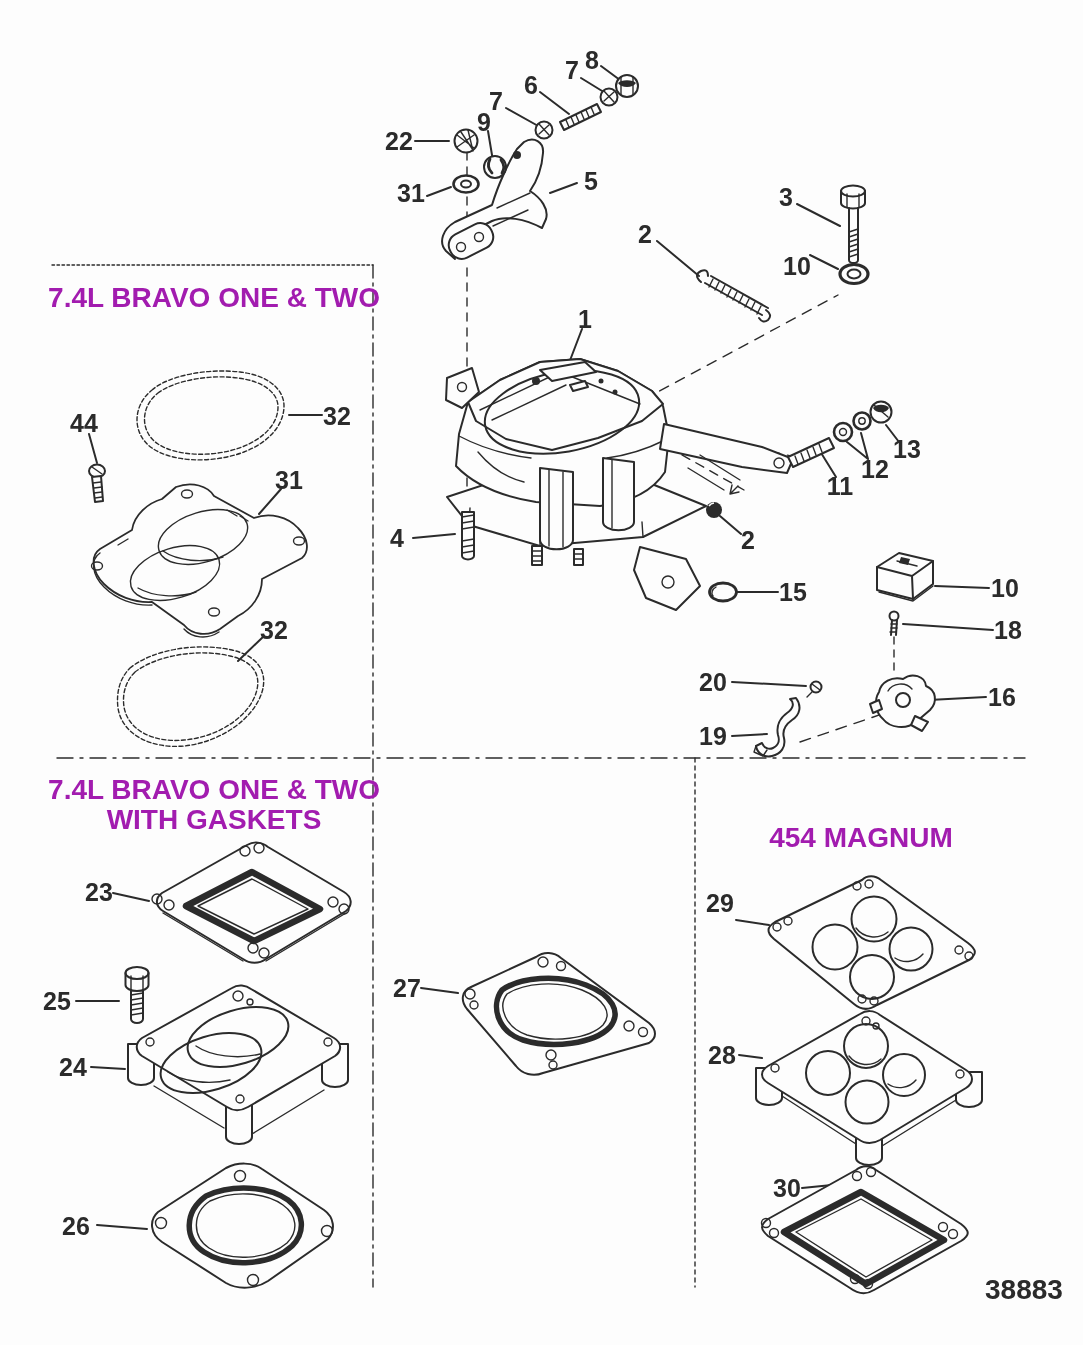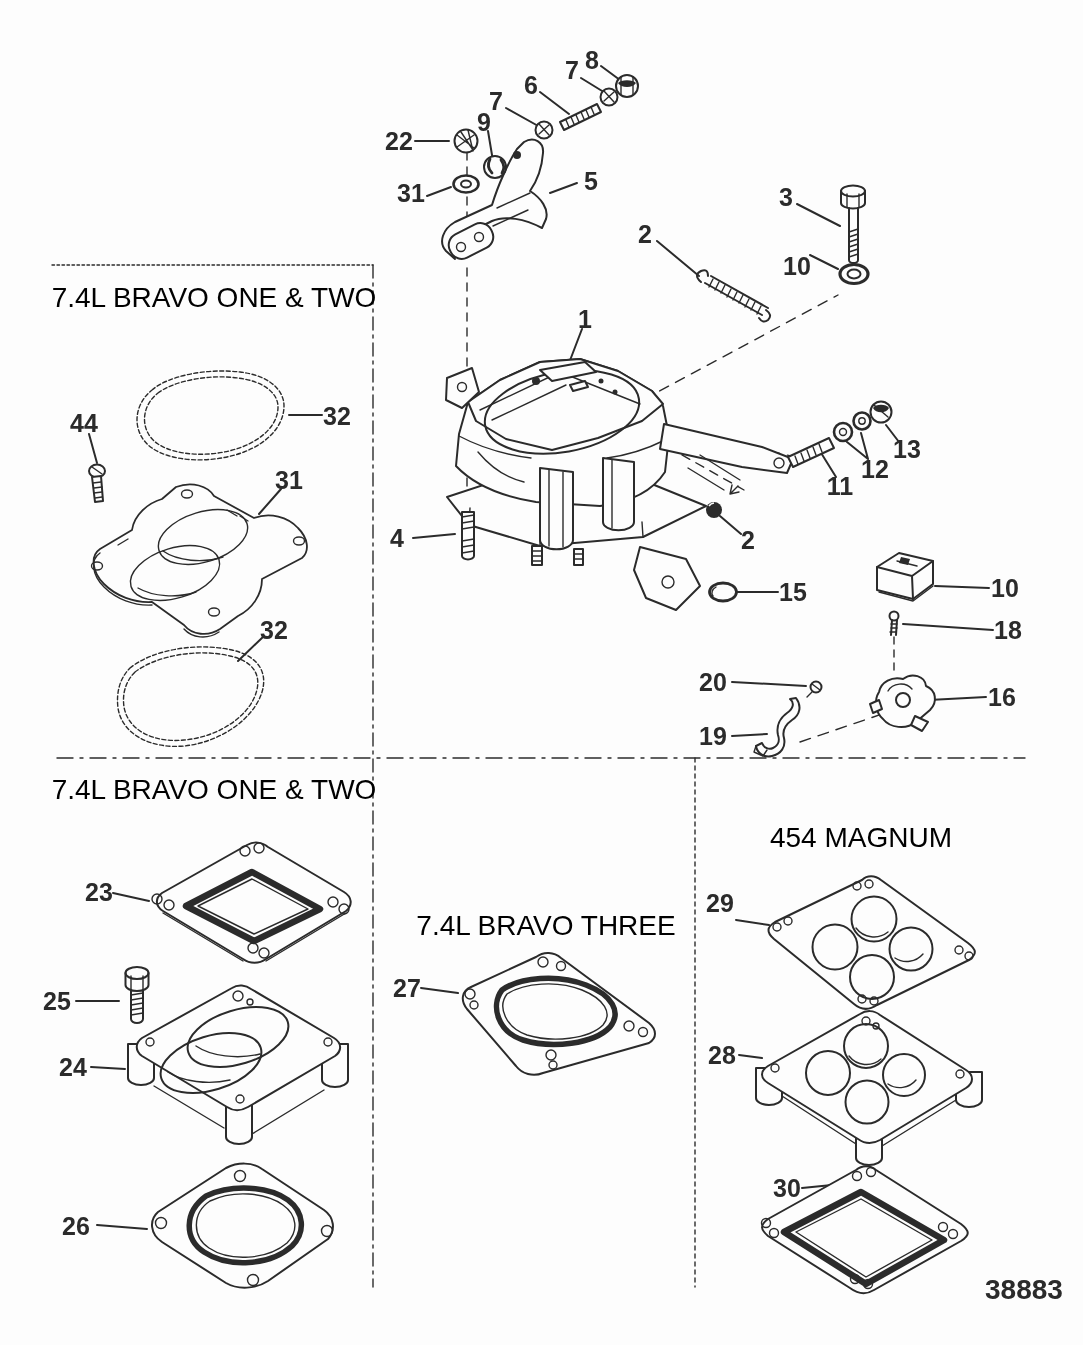--- a/index.html
+++ b/index.html
@@ -1,22 +1,22 @@
 <!DOCTYPE html>
 <html><head>
 <meta charset="utf-8">
 <style>
   html,body{margin:0;padding:0;background:#e8e8e8;}
   .page{position:relative;width:1083px;height:1345px;background:#fdfdfd;
         font-family:"Liberation Sans",sans-serif;color:#2b2b2b;overflow:hidden;margin:0 auto;}
   .art{position:absolute;left:0;top:0;width:1083px;height:1345px;}
   .callout{position:absolute;transform:translate(-50%,-50%);font-weight:bold;font-size:25px;
            letter-spacing:0;color:#2b2b2b;white-space:nowrap;}
-  .box-title{position:absolute;transform:translateX(-50%);font-weight:normal;font-size:28px;
-             line-height:30px;text-align:center;white-space:nowrap;color:#000000;}
+  .box-title{position:absolute;transform:translateX(-50%);font-weight:bold;font-size:28px;
+             line-height:30px;text-align:center;white-space:nowrap;color:#a21caf;}
   .drawing-number{position:absolute;font-weight:bold;font-size:28px;color:#2b2b2b;}
   
   .s  {stroke:#2b2b2b;fill:none;stroke-width:2;stroke-linecap:round;stroke-linejoin:round;}
   .sf {stroke:#2b2b2b;fill:#fdfdfd;stroke-width:2;stroke-linecap:round;stroke-linejoin:round;}
   .s1 {stroke:#2b2b2b;fill:none;stroke-width:1.4;stroke-linecap:round;stroke-linejoin:round;}
   .s3 {stroke:#2b2b2b;fill:none;stroke-width:2.8;stroke-linecap:round;stroke-linejoin:round;}
   .tk {stroke:#2b2b2b;fill:none;stroke-width:6.5;stroke-linejoin:round;}
   .dk {fill:#2b2b2b;stroke:none;}
 </style>
 </head>
@@ -365,18 +365,18 @@
   <div class="callout" style="left:407px;top:988px">27</div>
   <div class="callout" style="left:720px;top:903px">29</div>
   <div class="callout" style="left:722px;top:1055px">28</div>
   <div class="callout" style="left:787px;top:1188px">30</div>
 
   <div class="box-title" style="left:214px;top:283px">
     <div>7.4L BRAVO ONE &amp; TWO</div>
   </div>
   <div class="box-title" style="left:214px;top:775px">
     <div>7.4L BRAVO ONE &amp; TWO</div>
+    <div>WITH GASKETS</div>
   </div>
-  <div class="box-title" style="left:546px;top:911px">7.4L BRAVO THREE</div>
   <div class="box-title" style="left:861px;top:823px">454 MAGNUM</div>
 
   <div class="drawing-number" style="left:985px;top:1274px">38883</div>
 </div>
 
 </body></html>

